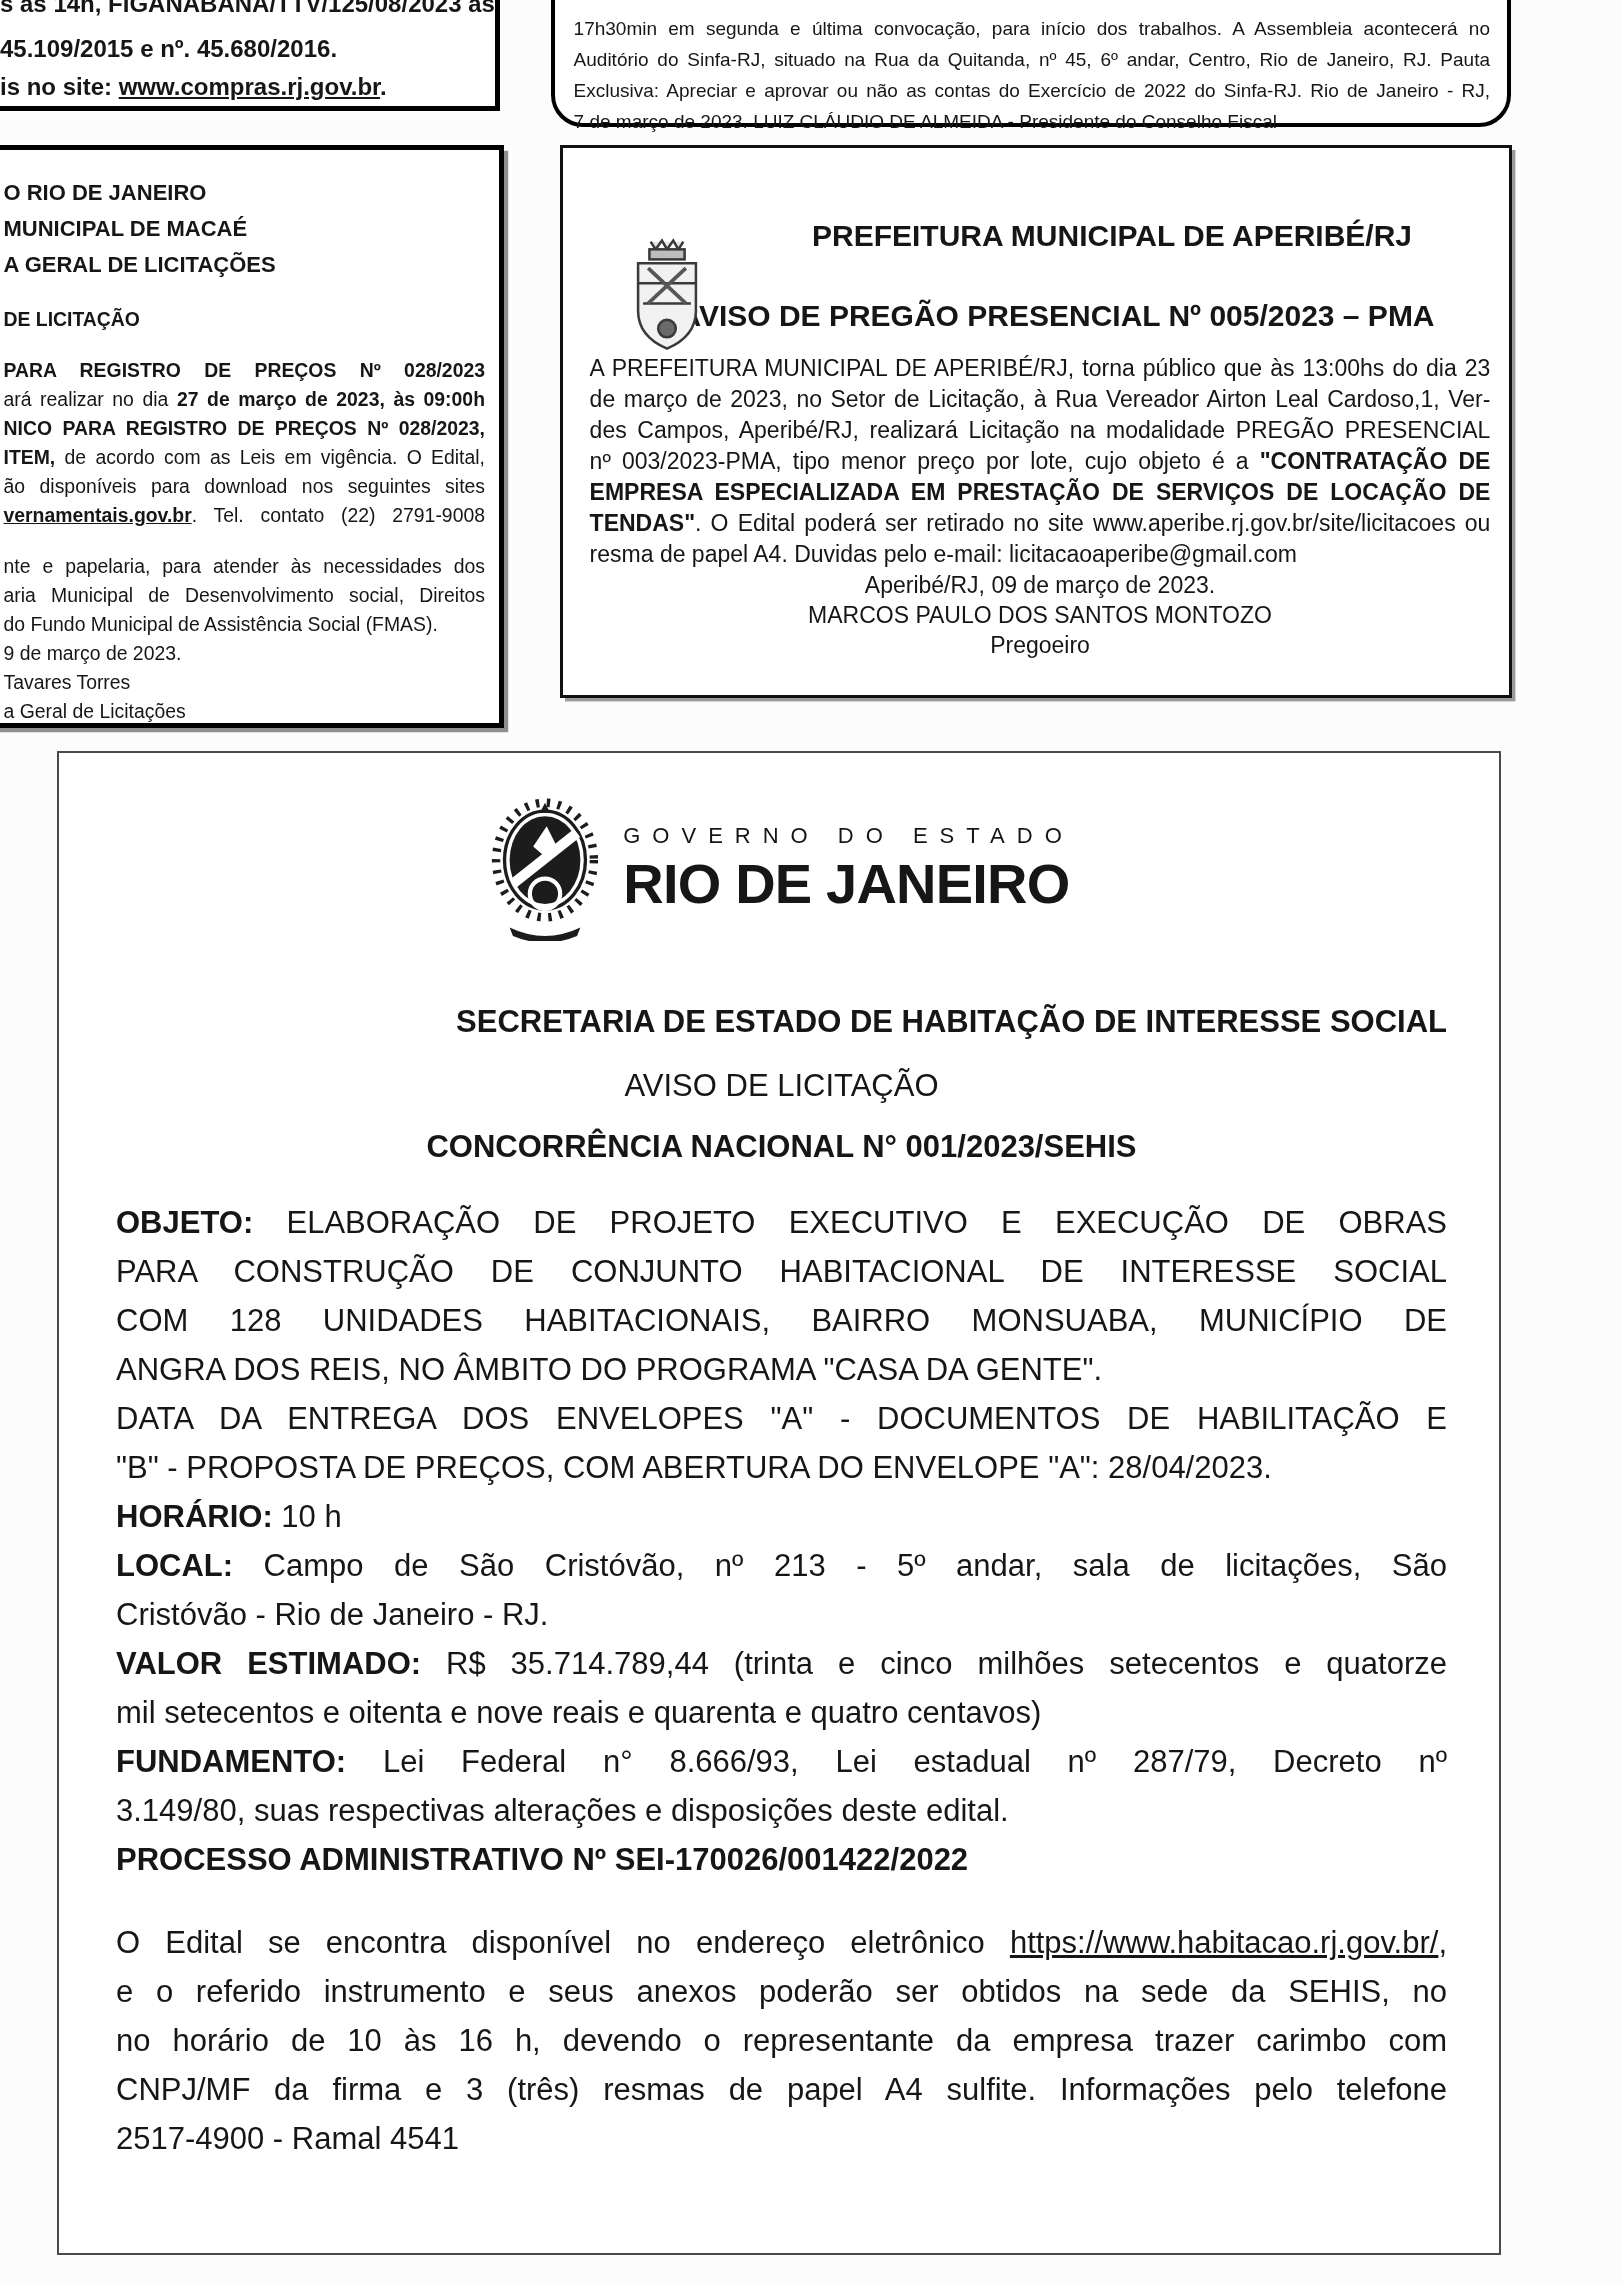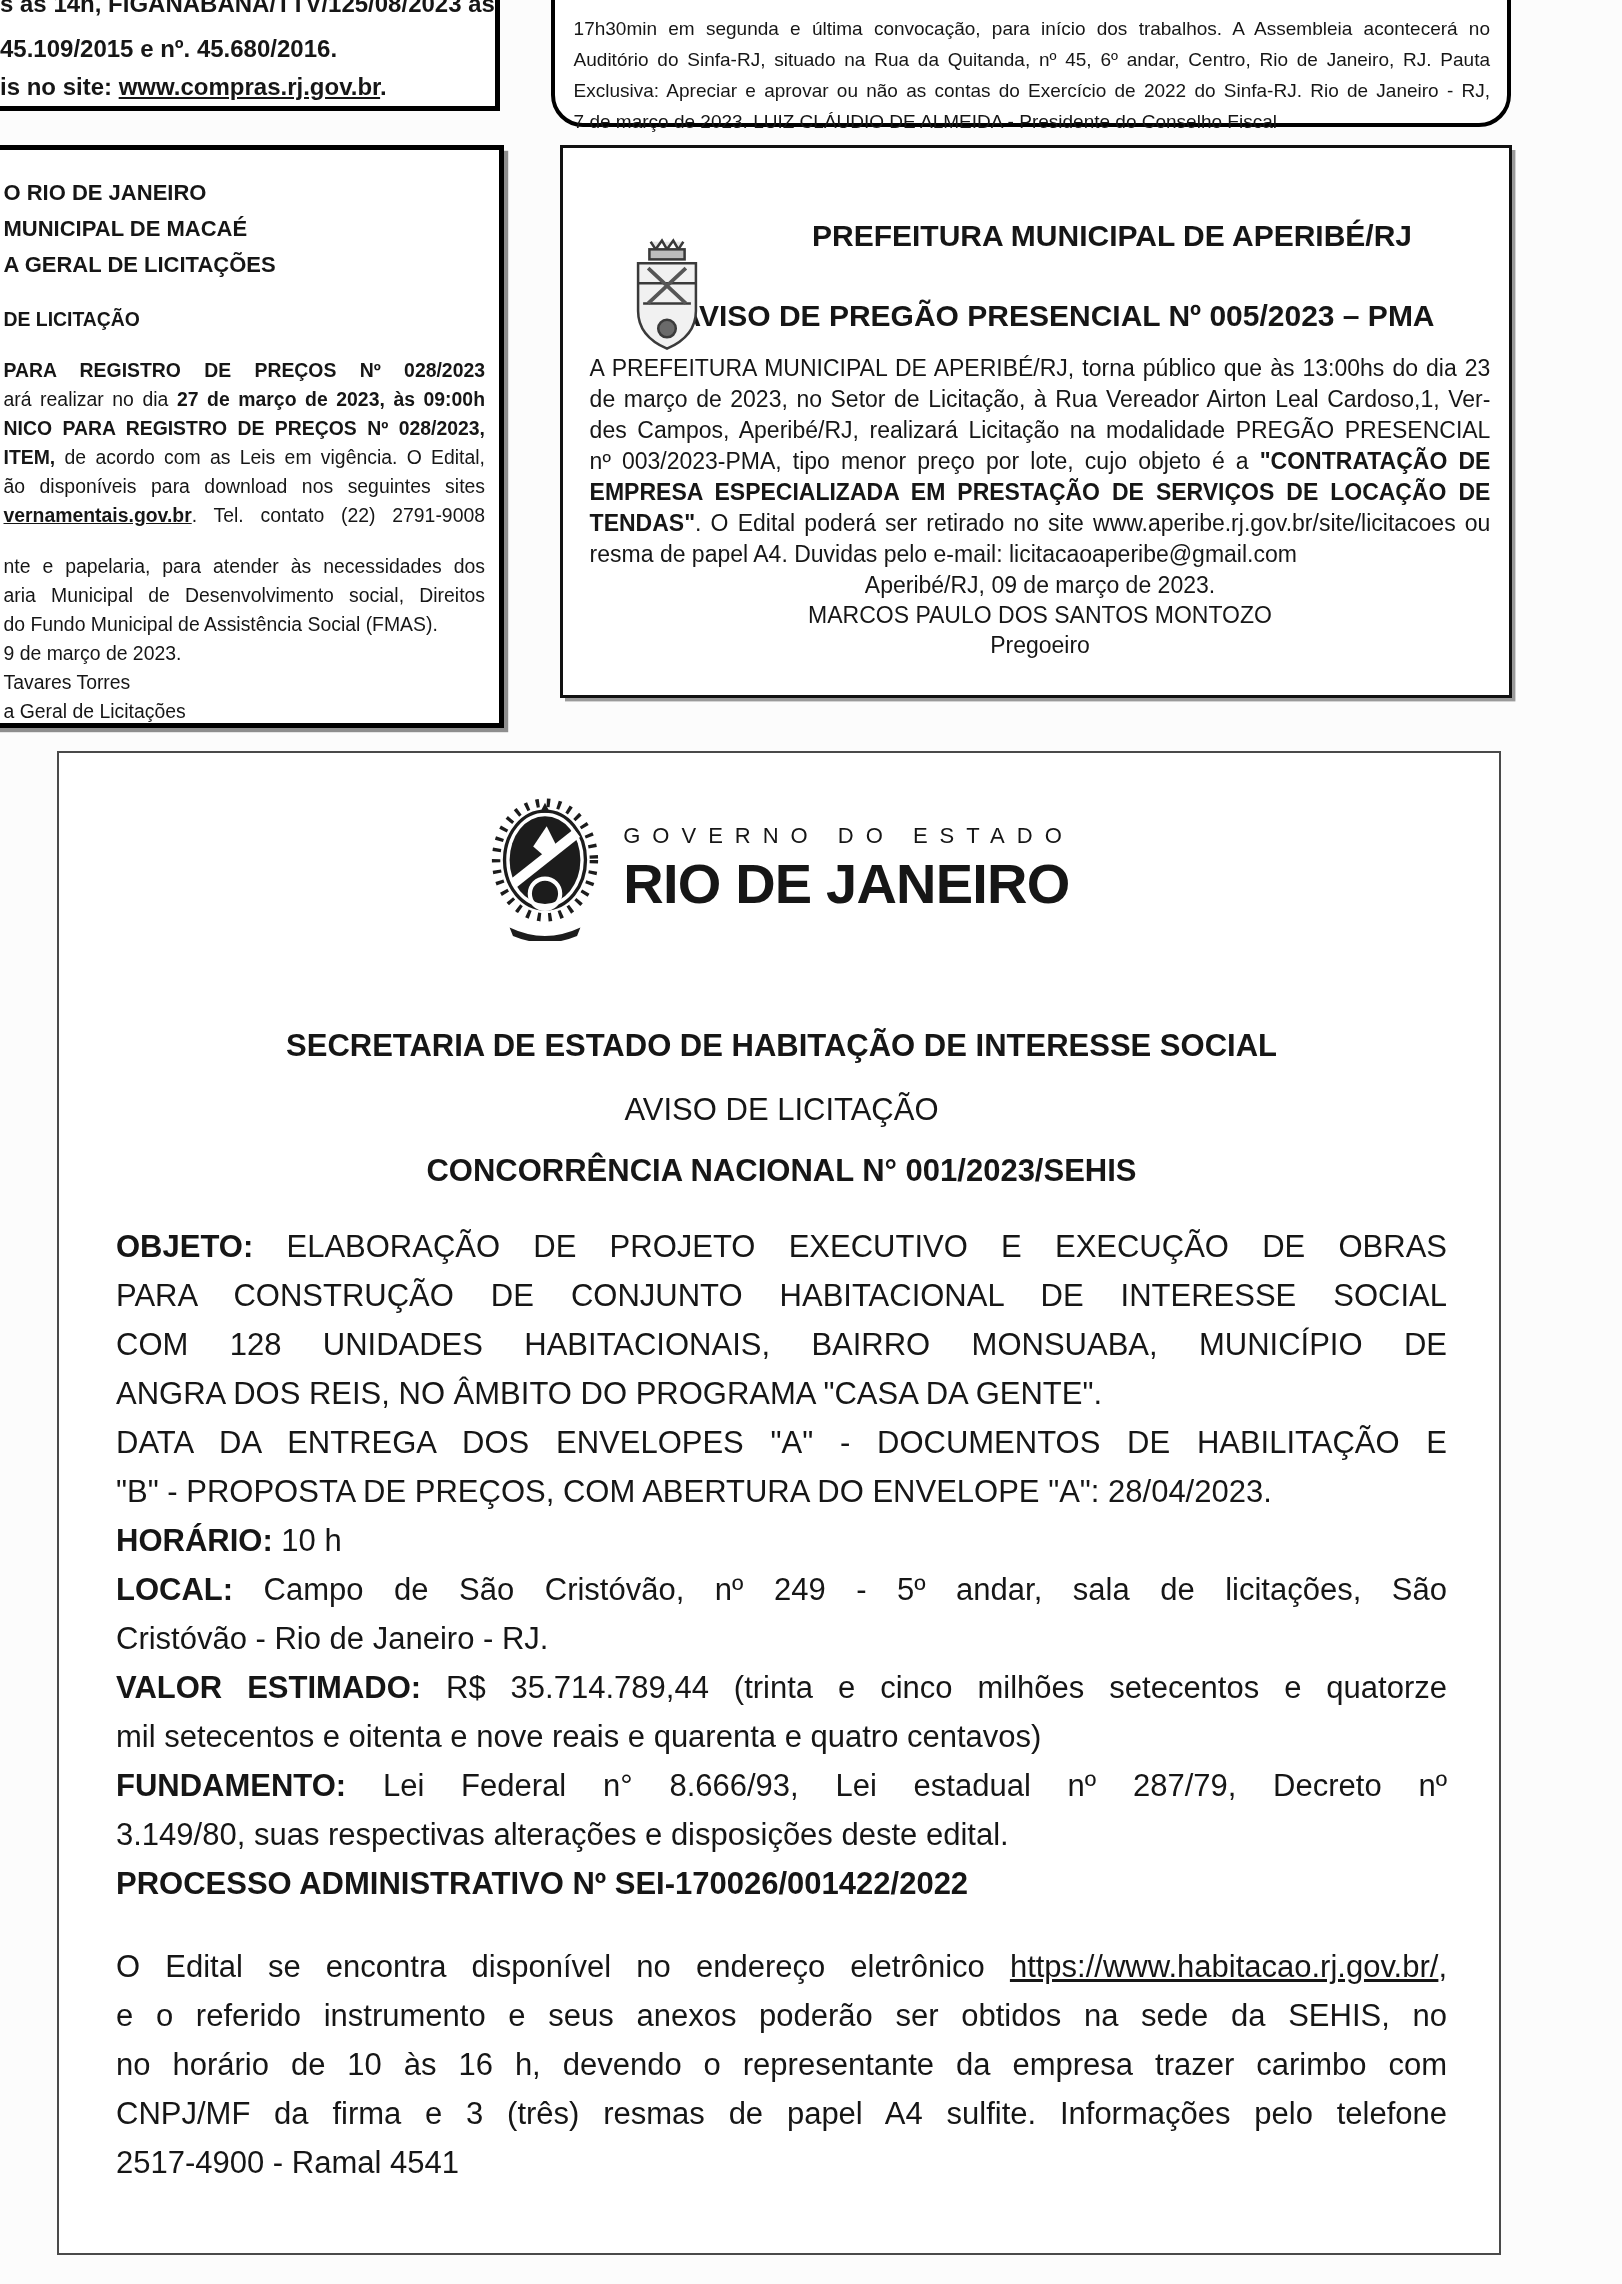--- a/index.html
+++ b/index.html
@@ -41,21 +41,21 @@
   .ap-body{margin-top:20px;font-size:23px;line-height:31px;}
   .ap-center{text-align:center;font-size:23px;line-height:30px;}
 
   
   #box-sehis{left:57px;top:751px;width:1444px;height:1504px;border:2.5px solid #4a4a4a;}
   #box-sehis .inner{padding:36px 52px 0 57px;}
   .logo-row{display:flex;justify-content:center;align-items:center;height:158px;margin-top:1.7px;}
   .logo-text{margin-left:22px;}
   .logo-top{font-size:22px;font-weight:normal;letter-spacing:12px;white-space:nowrap;}
   .logo-name{font-size:56px;font-weight:bold;letter-spacing:-0.8px;white-space:nowrap;margin-top:1.7px;}
-  .h1{margin-top:77px;text-align:center;font-weight:bold;font-size:31px;line-height:39px;}
+  .h1{margin-top:53px;text-align:right;font-weight:bold;font-size:31px;line-height:39px;}
   .h2{margin-top:25px;text-align:center;font-weight:normal;font-size:31px;line-height:39px;}
   .h3{margin-top:22px;text-align:center;font-weight:bold;font-size:31px;line-height:39px;}
   .mbody{margin-top:32px;font-size:31px;line-height:49px;}
 </style>
 </head>
 <body>
 
 <div class="box" id="box-compras">
   <div class="clipped">s às 14h, FIGANABANA/TTV/125/08/2023 às</div>
   <div class="inner">
@@ -157,21 +157,21 @@
     <div class="h3">CONCORRÊNCIA NACIONAL N° 001/2023/SEHIS</div>
 
     <div class="mbody">
       <div class="line jl"><span class="b">OBJETO:</span><span> ELABORAÇÃO DE PROJETO EXECUTIVO E EXECUÇÃO DE OBRAS</span></div>
       <div class="line jl">PARA CONSTRUÇÃO DE CONJUNTO HABITACIONAL DE INTERESSE SOCIAL</div>
       <div class="line jl">COM 128 UNIDADES HABITACIONAIS, BAIRRO MONSUABA, MUNICÍPIO DE</div>
       <div class="line">ANGRA DOS REIS, NO ÂMBITO DO PROGRAMA "CASA DA GENTE".</div>
       <div class="line jl">DATA DA ENTREGA DOS ENVELOPES "A" - DOCUMENTOS DE HABILITAÇÃO E</div>
       <div class="line">"B" - PROPOSTA DE PREÇOS, COM ABERTURA DO ENVELOPE "A": 28/04/2023.</div>
       <div class="line"><span class="b">HORÁRIO:</span><span> 10 h</span></div>
-      <div class="line jl"><span class="b">LOCAL:</span><span> Campo de São Cristóvão, nº 249 - 5º andar, sala de licitações, São</span></div>
+      <div class="line jl"><span class="b">LOCAL:</span><span> Campo de São Cristóvão, nº 213 - 5º andar, sala de licitações, São</span></div>
       <div class="line">Cristóvão - Rio de Janeiro - RJ.</div>
       <div class="line jl"><span class="b">VALOR ESTIMADO:</span><span> R$ 35.714.789,44 (trinta e cinco milhões setecentos e quatorze</span></div>
       <div class="line">mil setecentos e oitenta e nove reais e quarenta e quatro centavos)</div>
       <div class="line jl"><span class="b">FUNDAMENTO:</span><span> Lei Federal n° 8.666/93, Lei estadual nº 287/79, Decreto nº</span></div>
       <div class="line">3.149/80, suas respectivas alterações e disposições deste edital.</div>
       <div class="line b">PROCESSO ADMINISTRATIVO Nº SEI-170026/001422/2022</div>
       <div class="gap40"></div>
       <div class="line jl"><span>O Edital se encontra disponível no endereço eletrônico </span><span class="u" style="font-weight:normal">https://www.habitacao.rj.gov.br/</span><span>,</span></div>
       <div class="line jl">e o referido instrumento e seus anexos poderão ser obtidos na sede da SEHIS, no</div>
       <div class="line jl">no horário de 10 às 16 h, devendo o representante da empresa trazer carimbo com</div>

